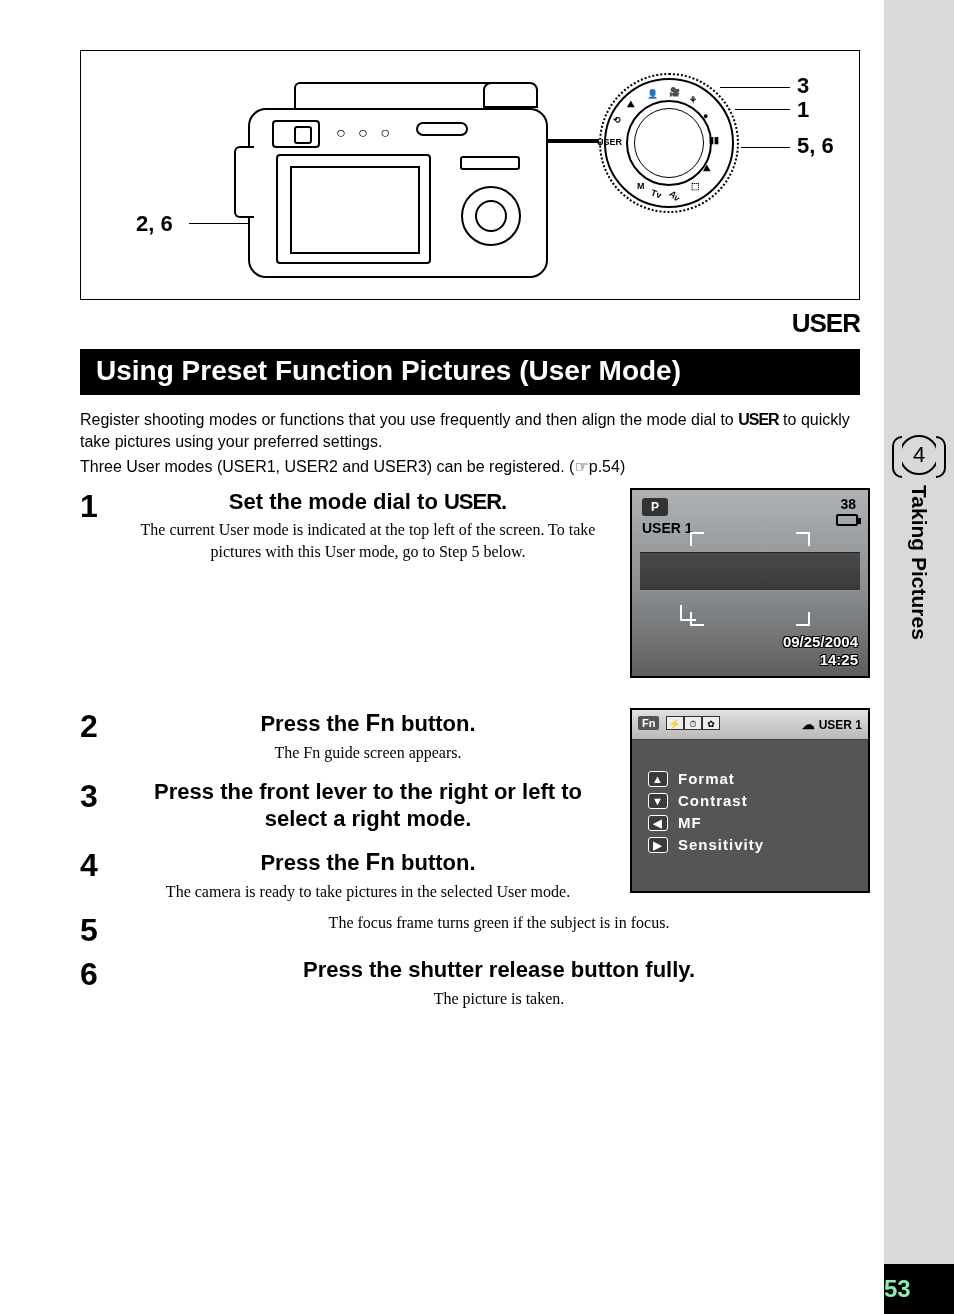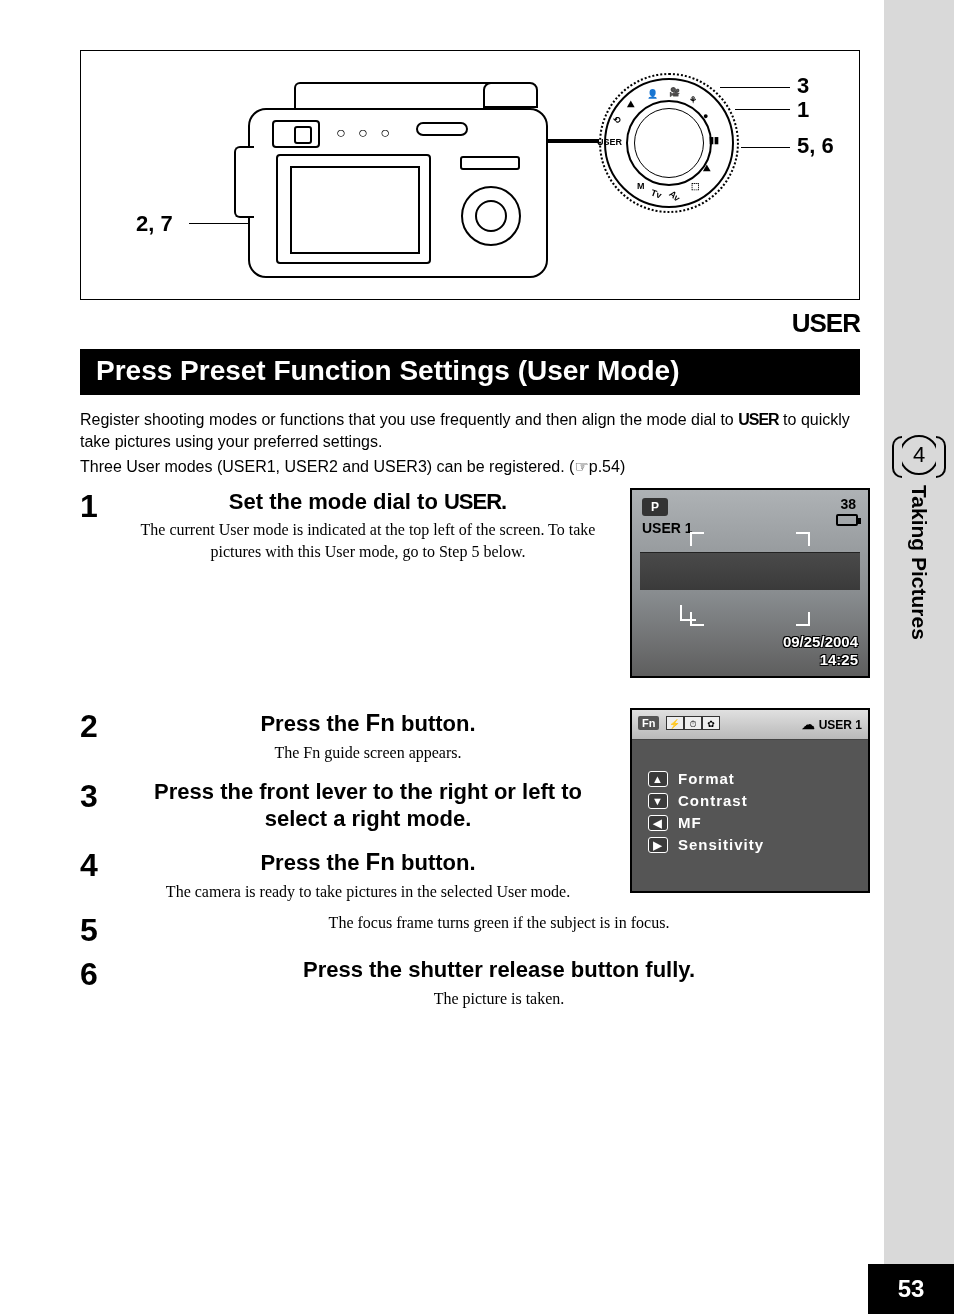--- a/index.html
+++ b/index.html
@@ -426,45 +426,44 @@
     font-weight: bold;
     margin: 10px auto 0 auto;
     text-align: center;
     display: block;
     width: fit-content;
   }
   
   .page-num-box {
     position: absolute;
     right: 0; bottom: 0;
-    width: 86px; height: 50px;
+    width: 70px; height: 50px;
     background: #000;
-    color: #ffffff;
+    color: #86efac;
     font-size: 24px;
     font-weight: bold;
-    text-align: center;
     line-height: 50px;
   }
 </style>
 </head>
 <body>
 
 <div class="gray-bar-right"></div>
 
 <div class="side-tab">
   <div class="side-lozenge">4</div>
   <span class="side-text">Taking Pictures</span>
 </div>
 
 <div class="page-num-box">53</div>
 
 <div class="page">
 
   <div class="diagram-box">
-    <div class="diagram-label" style="left:55px; top:160px;">2, 7</div>
+    <div class="diagram-label" style="left:55px; top:160px;">2, 6</div>
     <div class="leader" style="left:108px; top:172px; width:200px;"></div>
 
     <div class="camera-body">
       <div class="cam-top"></div>
       <div class="cam-dial-top"></div>
       <div class="cam-outline"></div>
       <div class="cam-grip"></div>
       <div class="cam-viewfinder">
           <div class="cam-vf-eye"></div>
         </div>
@@ -503,21 +502,21 @@
     <div class="leader" style="left:639px; top:36px; width:70px;"></div>
     <div class="leader" style="left:654px; top:58px; width:55px;"></div>
     <div class="leader" style="left:660px; top:96px; width:49px;"></div>
     <div class="diagram-label" style="left:716px; top:22px;">3</div>
     <div class="diagram-label" style="left:716px; top:46px;">1</div>
     <div class="diagram-label" style="left:716px; top:82px;">5, 6</div>
   </div>
 
   <div class="user-tag">USER</div>
 
-  <div class="heading-bar">Press Preset Function Settings (User Mode)</div>
+  <div class="heading-bar">Using Preset Function Pictures (User Mode)</div>
 
   <div class="body-text">
     <span>Register shooting modes or functions that you use frequently and then align the mode dial to </span><span class="user-inline">USER</span><span> to quickly take pictures using your preferred settings.</span>
   </div>
   <div class="body-text">
     <span>Three User modes (USER1, USER2 and USER3) can be registered. (</span><span class="ptr">☞</span><span>p.54</span><span>)</span>
   </div>
 
   <div class="steps">
 

